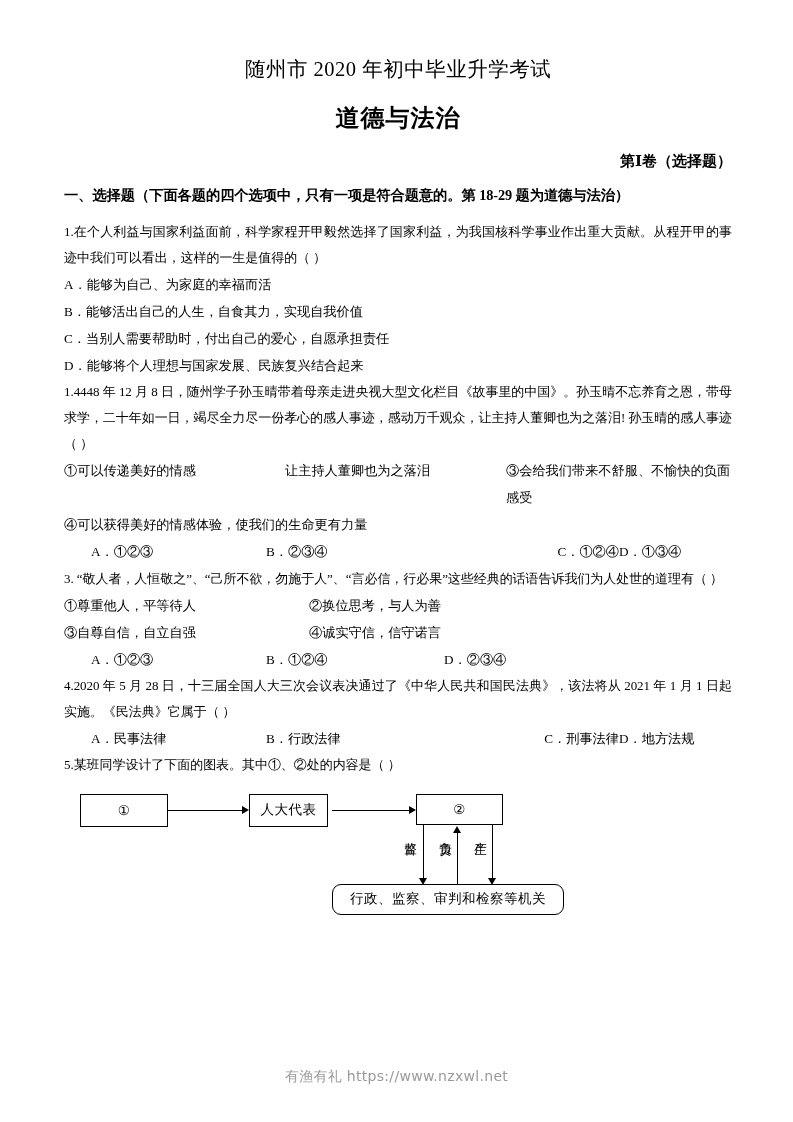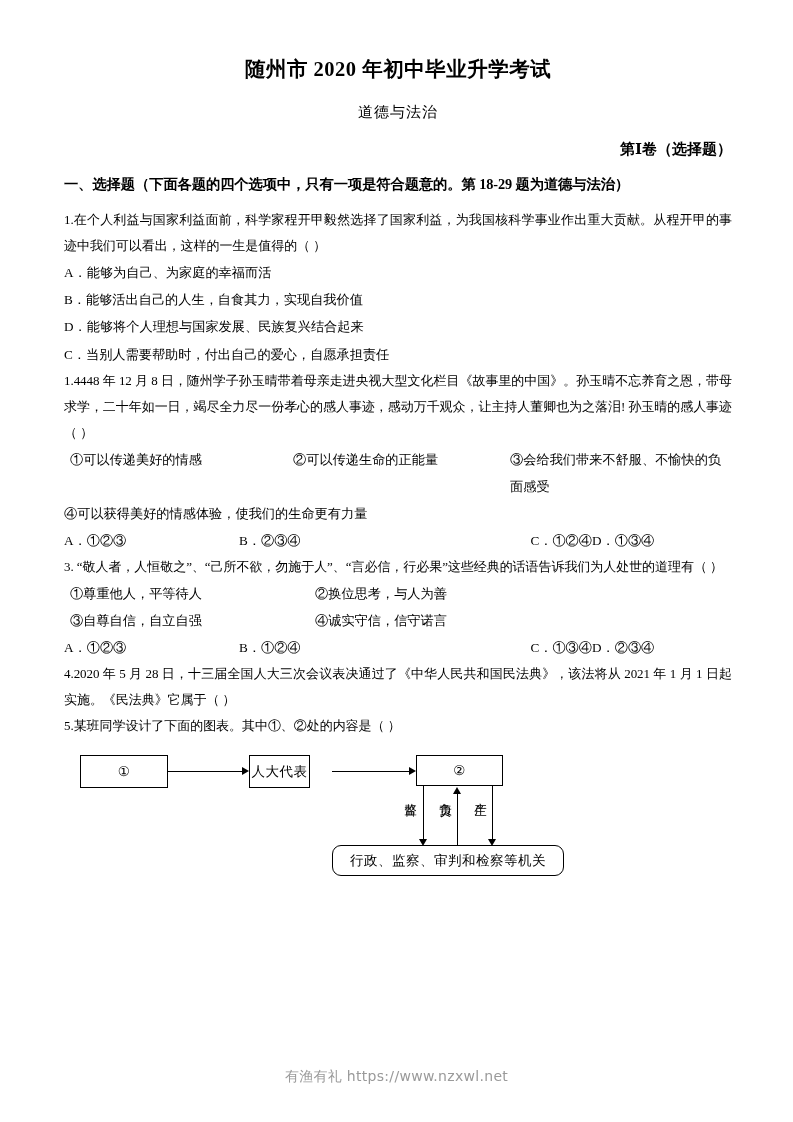--- a/index.html
+++ b/index.html
@@ -25,29 +25,29 @@
     position: absolute;
     left: 64px;
     top: 56px;
     width: 668px;
   }
 
   
   .doc-title {
     text-align: center;
     font-size: 20.5px;
-    font-weight: bold;
+    font-weight: normal;
     letter-spacing: 0.5px;
     margin: 0 0 20px 0;
     line-height: 1.3;
   }
   .doc-subtitle {
     text-align: center;
-    font-size: 15px;
-    font-weight: normal;
+    font-size: 24px;
+    font-weight: bold;
     letter-spacing: 1px;
     margin: 0 0 18px 0;
     line-height: 1.3;
   }
   .section-title {
     text-align: right;
     font-size: 15px;
     font-weight: bold;
     margin: 0 0 14px 0;
     line-height: 1.3;
@@ -71,51 +71,52 @@
   .opt-line {
     font-size: 13.2px;
     line-height: 2.05;
     margin: 0;
     white-space: pre;
   }
   .opt-grid {
     display: flex;
     font-size: 13.2px;
     line-height: 2.05;
+    margin-left: 27px;
   }
   .opt-grid > span { display: inline-block; }
   .w-abcd-1 { width: 175px; }
   .w-abcd-2 { width: 178px; }
   .w-abcd-3 { width: 175px; text-align: right; }
   .stmt-grid {
     display: flex;
     font-size: 13.2px;
     line-height: 2.05;
   }
-  .stmt-col-1 { width: 245px; margin-left: 6px; }
+  .stmt-col-1 { width: 245px; }
 
   
   .chart {
     position: relative;
     height: 130px;
     margin-top: 10px;
   }
   .box {
     position: absolute;
     border: 1px solid #000;
     box-sizing: border-box;
     display: flex;
     align-items: center;
     justify-content: center;
     font-size: 13.5px;
     background: #fff;
     letter-spacing: 0.5px;
   }
   #box-one   { left: 16px;  top: 6px;  width: 88px;  height: 33px; }
-  #box-npc   { left: 185px; top: 6px;  width: 61px;  height: 33px; }
+  #box-npc   { left: 185px; top: 6px;  width: 79px;  height: 33px; }
   #box-two   { left: 352px; top: 6px;  width: 87px;  height: 31px; }
   #box-organs{ left: 268px; top: 96px; width: 232px; height: 31px; font-size: 13.5px; border-radius: 9px;}
 
   .hline {
     position: absolute;
     height: 1px;
     background: #000;
   }
   #h1 { left: 104px; top: 22px; width: 78px; }
   #h2 { left: 268px; top: 22px; width: 81px; }
@@ -189,29 +190,29 @@
 
     <h1 class="doc-title">随州市 2020 年初中毕业升学考试</h1>
     <h2 class="doc-subtitle">道德与法治</h2>
     <h3 class="section-title">第Ⅰ卷（选择题）</h3>
     <p class="part-heading">一、选择题（下面各题的四个选项中，只有一项是符合题意的。第 18-29 题为道德与法治）</p>
 
     <div>
       <p class="q-stem">1.在个人利益与国家利益面前，科学家程开甲毅然选择了国家利益，为我国核科学事业作出重大贡献。从程开甲的事迹中我们可以看出，这样的一生是值得的（      ）</p>
       <p class="opt-line">A．能够为自己、为家庭的幸福而活</p>
       <p class="opt-line">B．能够活出自己的人生，自食其力，实现自我价值</p>
+      <p class="opt-line">C．当别人需要帮助时，付出自己的爱心，自愿承担责任</p>
       <p class="opt-line">D．能够将个人理想与国家发展、民族复兴结合起来</p>
-      <p class="opt-line">C．当别人需要帮助时，付出自己的爱心，自愿承担责任</p>
     </div>
 
     <div>
       <p class="q-stem">1.4448 年 12 月 8 日，随州学子孙玉晴带着母亲走进央视大型文化栏目《故事里的中国》。孙玉晴不忘养育之恩，带母求学，二十年如一日，竭尽全力尽一份孝心的感人事迹，感动万千观众，让主持人董卿也为之落泪! 孙玉晴的感人事迹（      ）</p>
       <div class="stmt-grid">
         <span class="stmt-col-1">①可以传递美好的情感</span>
-        <span class="stmt-col-1">②可以传递生命的正能量</span>
+        <span class="stmt-col-1">让主持人董卿也为之落泪</span>
         <span>③会给我们带来不舒服、不愉快的负面感受</span>
       </div>
       <p class="opt-line">④可以获得美好的情感体验，使我们的生命更有力量</p>
       <div class="opt-grid">
         <span class="w-abcd-1">A．①②③</span>
         <span class="w-abcd-2">B．②③④</span>
         <span class="w-abcd-3">C．①②④</span>
         <span>D．①③④</span>
       </div>
     </div>
@@ -222,27 +223,32 @@
         <span class="stmt-col-1">①尊重他人，平等待人</span>
         <span>②换位思考，与人为善</span>
       </div>
       <div class="stmt-grid">
         <span class="stmt-col-1">③自尊自信，自立自强</span>
         <span>④诚实守信，信守诺言</span>
       </div>
       <div class="opt-grid">
         <span class="w-abcd-1">A．①②③</span>
         <span class="w-abcd-2">B．①②④</span>
-        <span class="w-abcd-3">C．①③④</span>
         <span>D．②③④</span>
       </div>
     </div>
 
     <div>
       <p class="q-stem">4.2020 年 5 月 28 日，十三届全国人大三次会议表决通过了《中华人民共和国民法典》，该法将从 2021 年 1 月 1 日起实施。《民法典》它属于（      ）</p>
+      <div class="opt-grid">
+        <span class="w-abcd-1">A．民事法律</span>
+        <span class="w-abcd-2">B．行政法律</span>
+        <span class="w-abcd-3">C．刑事法律</span>
+        <span>D．地方法规</span>
+      </div>
     </div>
 
     <div>
       <p class="q-stem">5.某班同学设计了下面的图表。其中①、②处的内容是（      ）</p>
 
       <div class="chart">
         <div class="box" id="box-one">①</div>
         <div class="box" id="box-npc">人大代表</div>
         <div class="box" id="box-two">②</div>
         <div class="box" id="box-organs">行政、监察、审判和检察等机关</div>

